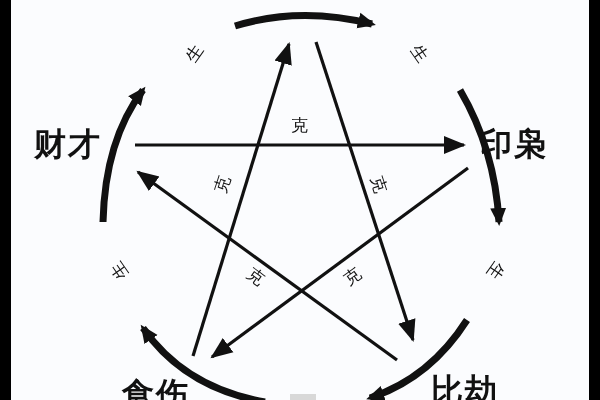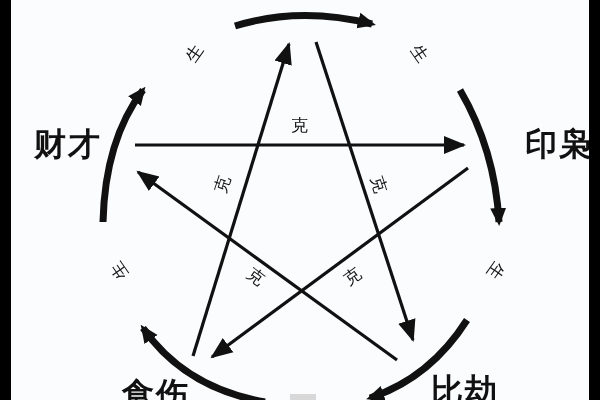--- a/index.html
+++ b/index.html
@@ -41,21 +41,21 @@
     <g fill="none" stroke="#111" stroke-width="3.2">
       <line x1="193" y1="356" x2="289" y2="44" marker-end="url(#ahStar)"></line>
       <line x1="316" y1="42" x2="413" y2="340" marker-end="url(#ahStar)"></line>
       <line x1="135" y1="145" x2="464" y2="145" marker-end="url(#ahStar)"></line>
       <line x1="468" y1="168" x2="212" y2="357" marker-end="url(#ahStar)"></line>
       <line x1="397" y1="360" x2="138" y2="172" marker-end="url(#ahStar)"></line>
     </g>
   </svg>
 
   <div class="node-label" style="left:23px;top:128px;">财才</div>
-  <div class="node-label" style="left:514px;top:128px;">印枭</div>
+  <div class="node-label" style="left:469px;top:128px;">印枭</div>
   <div class="node-label" style="left:111px;top:378px;">食伤</div>
   <div class="node-label" style="left:420px;top:374px;">比劫</div>
   <div class="node-label" style="left:279px;top:394px;width:26px;height:6px;background:#d8d8d8;font-size:0;"></div>
 
   <div class="rel-label" style="left:175px;top:45px;transform:rotate(-55deg);">生</div>
   <div class="rel-label" style="left:400px;top:45px;transform:rotate(55deg);">生</div>
   <div class="rel-label" style="left:476px;top:262px;transform:rotate(125deg);">生</div>
   <div class="rel-label" style="left:100px;top:262px;transform:rotate(-125deg);">生</div>
 
   <div class="rel-label" style="left:280px;top:117px;">克</div>

